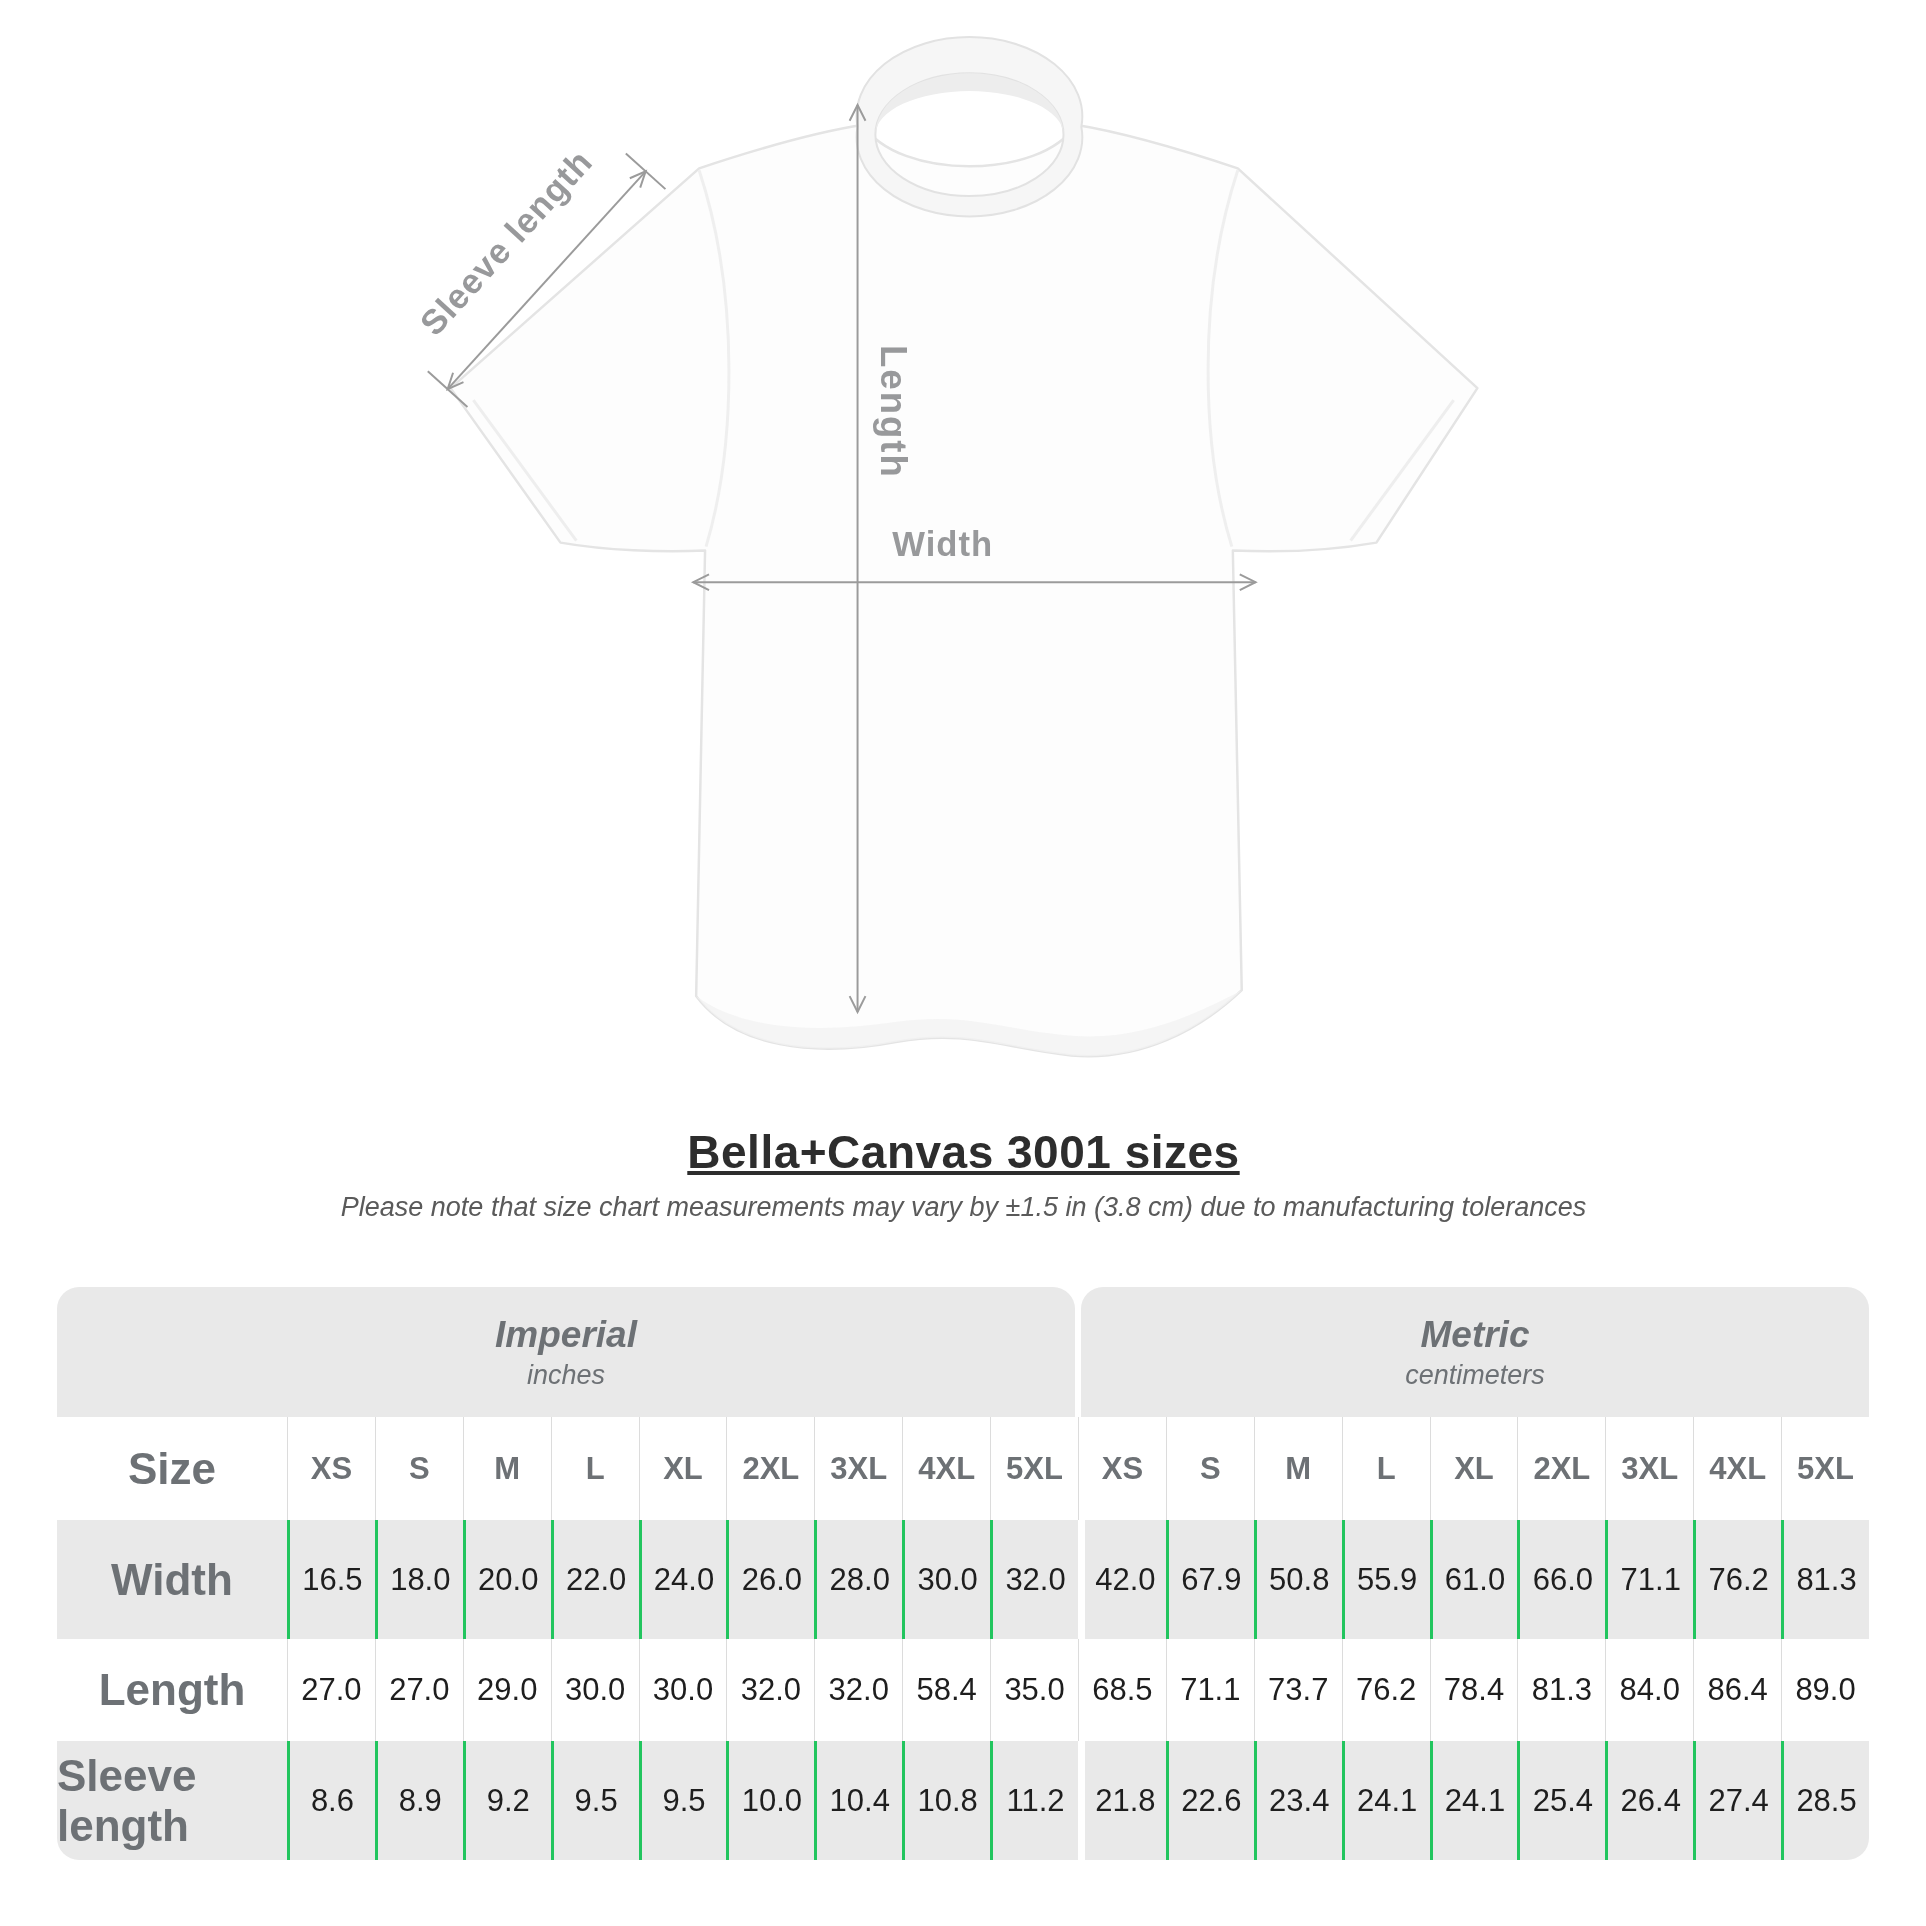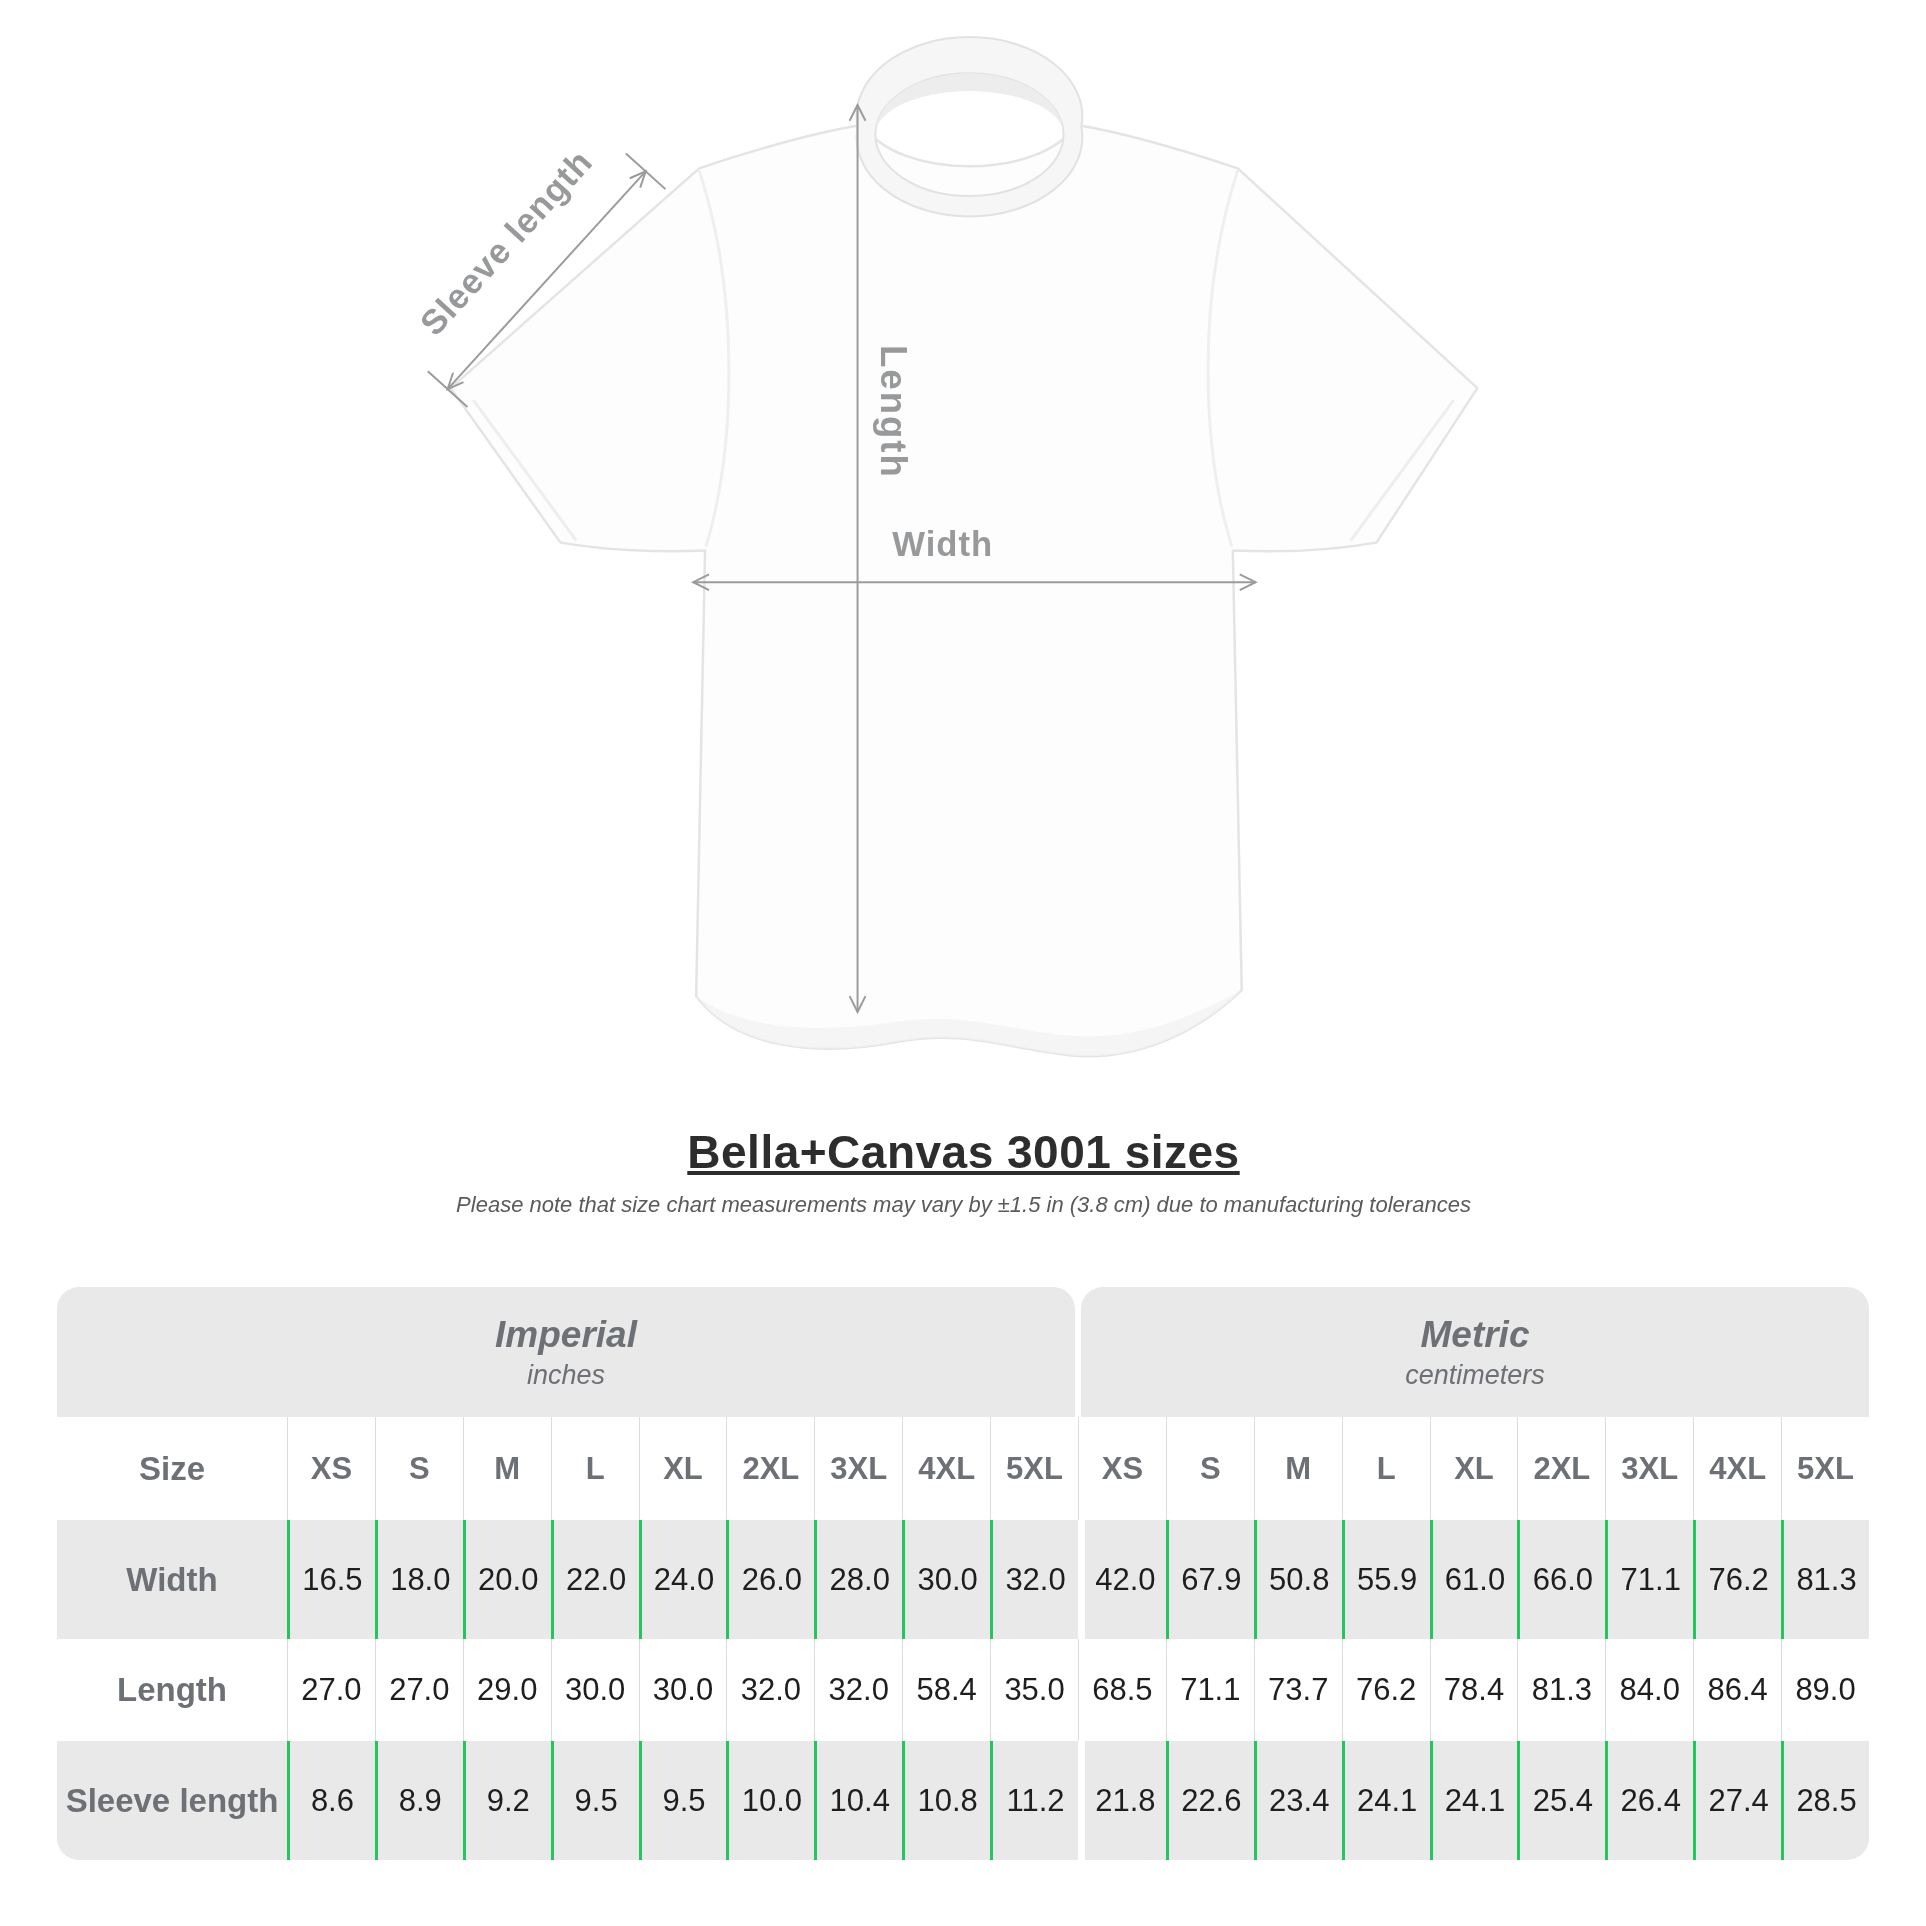--- a/index.html
+++ b/index.html
@@ -9,42 +9,42 @@
   }
   
   .diagram{position:absolute;left:0;top:0;width:1927px;height:1109px;}
   
   .title{
     position:absolute;left:0;top:1125px;width:1927px;text-align:center;
     font-size:46px;font-weight:bold;color:#2d2d2d;letter-spacing:0.5px;text-decoration:underline;
   }
   .subtitle{
     position:absolute;left:0;top:1192px;width:1927px;text-align:center;
-    font-size:22px;font-style:italic;color:#5a5a5a;
+    font-size:27px;font-style:italic;color:#5a5a5a;
   }
   
   .size-table{
     position:absolute;left:57px;top:1287px;width:1812px;height:572px;
     display:grid;
     grid-template-columns:230px repeat(18,1fr);
     grid-template-rows:130px 103px 119px 102px 119px;
   }
   .sec{
     grid-row:1;background:#e9e9e9;border-radius:22px 22px 0 0;
     display:flex;flex-direction:column;align-items:center;justify-content:center;gap:4px;
   }
   .sec-imperial{grid-column:1 / span 10;margin-right:3px;}
   .sec-metric{grid-column:11 / span 9;margin-left:3px;text-align:center;}
   .sec .sec-name{font-size:37px;font-weight:bold;font-style:italic;color:#6d7175;}
   .sec .sec-unit{font-size:27px;font-style:italic;color:#6d7175;}
   .cell{
     display:flex;align-items:center;justify-content:center;
     font-size:31px;color:#1e1e1e;
   }
-  .row-label{font-weight:bold;font-size:33px;color:#6d7175;}
+  .row-label{font-weight:bold;font-size:44px;color:#6d7175;}
   .size-head{font-weight:bold;font-size:31px;color:#6d7175;}
   .white-row{background:#ffffff;}
   .white-row.sep{border-left:1px solid #dcdcdc;}
   .gray-row{background:#e9e9e9;}
   .gray-row.sep{border-left:3px solid #22c55e;}
   .gray-row.bnd{border-left:7px solid #ffffff;}
   .corner-bl{border-radius:0 0 0 22px;}
   .corner-br{border-radius:0 0 22px 0;}
 </style>
 </head>

